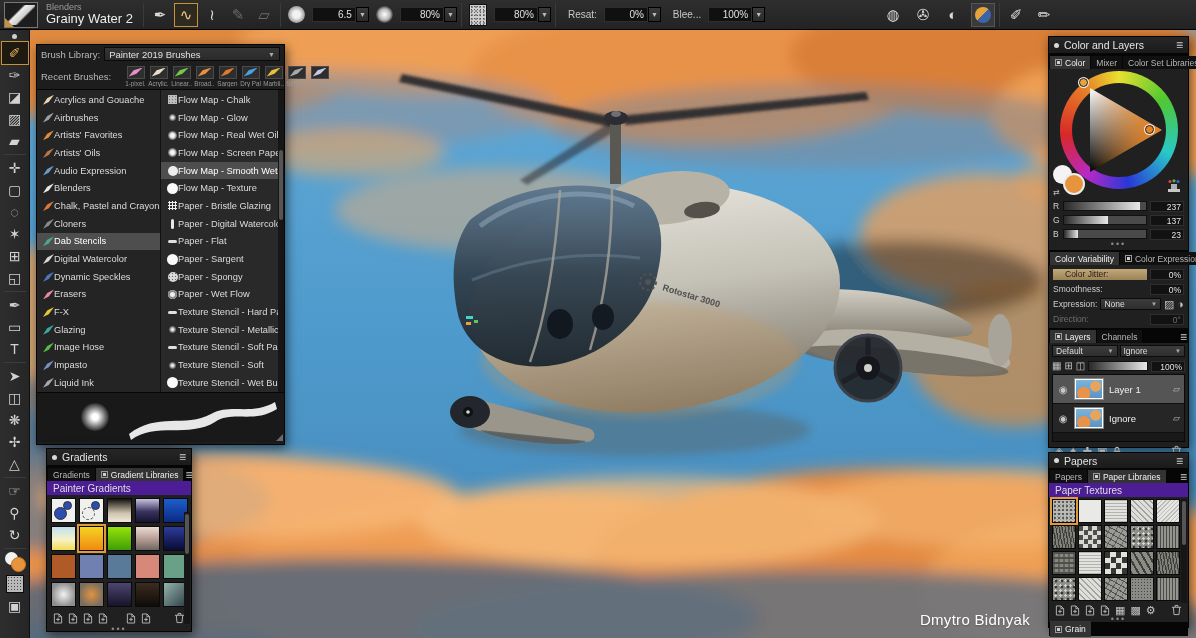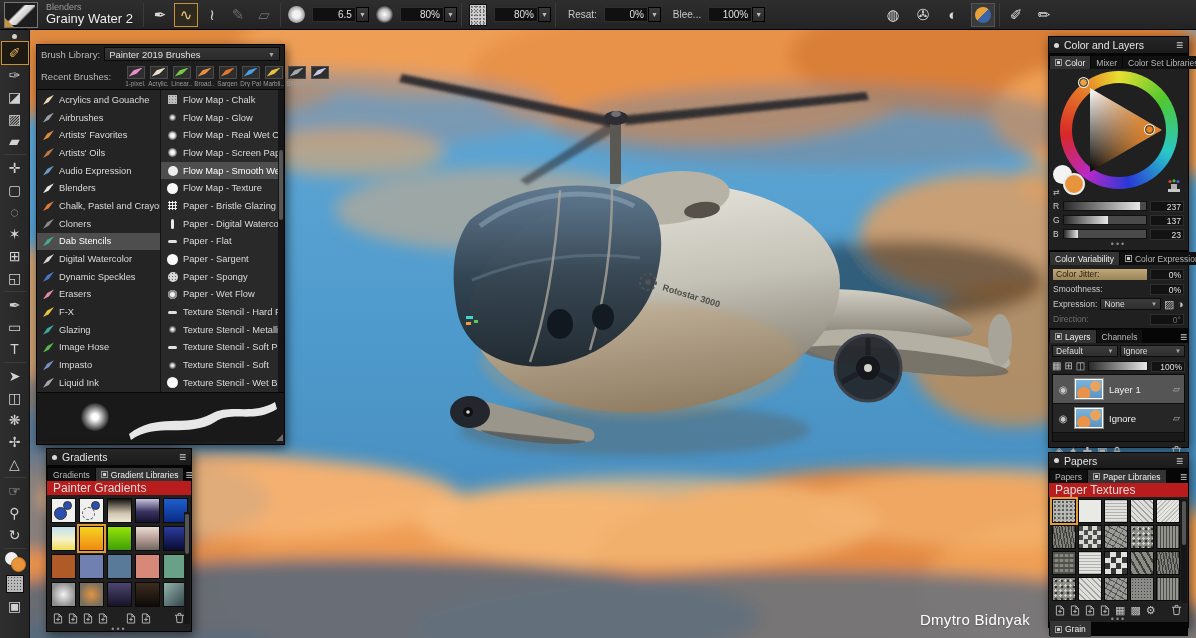--- a/index.html
+++ b/index.html
@@ -65,21 +65,21 @@
   .bl-dd{flex:1;height:14px;background:linear-gradient(#353535,#2a2a2a);border:1px solid #0a0a0a;display:flex;align-items:center;padding:0 4px;font-size:9.5px;color:#e0e0e0;}
   .bl-dd .cv{margin-left:auto;font-size:7px;color:#aaa;}
   .bl-recent{height:26px;display:flex;align-items:center;padding:0 4px;gap:14px;}
   .rb-chip{width:21px;display:flex;flex-direction:column;align-items:center;gap:1px;}
   .rb-ico{width:18px;height:13px;border:1px solid #4a4a4a;background:#2e2e2e;position:relative;overflow:hidden;}
   .rb-ico i{position:absolute;inset:1px;clip-path:polygon(0 100%,35% 30%,100% 0,55% 70%);}
   .rb-lab{font-size:6.3px;color:#9a9a9a;max-width:21px;overflow:hidden;white-space:nowrap;}
   .bl-body{display:flex;height:303px;border-top:1px solid #060606;}
   .cat-col{width:124px;background:#242424;overflow:hidden;padding-top:1px;}
   .var-col{width:119px;background:#292929;border-left:1px solid #111;overflow:hidden;padding-top:1px;}
-  .cat-item,.var-item{height:17.7px;display:flex;align-items:center;gap:5px;padding:0 3px 0 6px;font-size:9.3px;color:#dcdcdc;white-space:nowrap;}
+  .cat-item,.var-item{height:17.7px;display:flex;align-items:center;padding:0 3px 0 6px;font-size:9.3px;color:#dcdcdc;white-space:nowrap;}
   .cat-item.sel,.var-item.sel{background:#4e4e4e;color:#fff;}
   .cat-ico{width:11px;height:10px;flex:none;clip-path:polygon(0 100%,38% 35%,100% 0,52% 72%);}
   .dabico{width:11px;height:11px;flex:none;display:grid;place-items:center;}
   .dabico i{display:block;}
   .d-soft i{width:7px;height:7px;border-radius:50%;background:radial-gradient(circle,#fff 10%,rgba(255,255,255,.15) 75%);}
   .d-mid i{width:9px;height:9px;border-radius:50%;background:radial-gradient(circle,#f4f4f4 30%,rgba(255,255,255,.1) 80%);}
   .d-solid i{width:10px;height:10px;border-radius:50%;background:#ededed;}
   .d-big i{width:11px;height:11px;border-radius:50%;background:#fafafa;}
   .d-square i{width:9px;height:9px;background:#bdbdbd;background-image:radial-gradient(#777 1px,transparent 1px);background-size:3px 3px;}
   .d-speck i{width:9px;height:9px;background:radial-gradient(#eee 1px,transparent 1.4px);background-size:3px 3px;}
@@ -89,21 +89,21 @@
   .d-tex i{width:10px;height:10px;border-radius:50%;background:#d8d8d8;background-image:radial-gradient(#666 1px,transparent 1px);background-size:3px 3px;}
   .scrollcol{width:6px;background:#161616;position:relative;}
   .sthumb{position:absolute;left:1px;width:4px;background:#555;border-radius:2px;}
   .bl-preview{height:50px;background:#191919;border-top:1px solid #060606;position:relative;}
   .pv-dab{position:absolute;left:44px;top:10px;width:28px;height:28px;border-radius:50%;background:radial-gradient(circle,#fff 15%,rgba(255,255,255,.25) 60%,transparent 75%);}
   .pv-stroke{position:absolute;left:86px;top:3px;}
   .rsz{position:absolute;right:1px;bottom:1px;border-right:7px solid #6a6a6a;border-top:7px solid transparent;}
 
   
   .grad-panel{left:46px;top:448px;width:146px;height:184px;background:#202020;}
-  .grp-lab{height:14px;display:flex;align-items:center;padding:0 6px;font-size:12px;color:#dedede;background:#b91c1c;}
+  .grp-lab{height:14px;display:flex;align-items:center;padding:0 6px;font-size:10px;color:#dedede;background:#4c1d95;}
   .grad-grid{display:grid;grid-template-columns:repeat(5,25px);gap:3px;padding:3px 8px 3px 4px;position:relative;}
   .gsw{width:25px;height:25px;border:1px solid #0a0a0a;}
   .gsw.sel{outline:2px solid #e09a3a;}
   .g-icon{background:#f0f0ee;position:relative;}
   .g-icon .gi-a{position:absolute;left:2px;top:8px;width:13px;height:13px;border-radius:50%;background:#2a4fb0;border:1px solid #333;}
   .g-icon .gi-b{position:absolute;right:3px;top:2px;width:9px;height:9px;border-radius:50%;background:#2a4fb0;border:1px solid #333;}
   .g-icon.alt .gi-a{background:#eee;border:1px dashed #555;}
   .panel-iconrow{display:flex;align-items:center;gap:5px;padding:2px 6px;height:16px;}
   .pic{font-size:11px;color:#c2c2c2;line-height:1;display:grid;place-items:center;}
   .pic svg{display:block;}
@@ -126,21 +126,21 @@
   .rgbrows{padding:3px 4px 1px 4px;display:flex;flex-direction:column;gap:2px;}
   .rgbrow{display:flex;align-items:center;gap:3px;height:12px;}
   .rgbrow .lb{width:7px;font-size:8.5px;color:#d0d0d0;}
   .track{flex:1;height:10px;background:#4a4a4a;border:1px solid #111;position:relative;}
   .track .fill{position:absolute;left:0;top:0;bottom:0;background:linear-gradient(90deg,#2a2a2a,#e8e8e8);}
   .valbox{width:34px;height:11px;background:#121212;border:1px solid #2e2e2e;color:#e4e4e4;font-size:8.5px;text-align:right;padding:0 2px;}
   .cv-tabs{margin-top:2px;}
   .fieldrows{padding:3px 4px;display:flex;flex-direction:column;gap:3px;}
   .frow{display:flex;align-items:center;gap:3px;height:12px;font-size:8.5px;color:#cccccc;}
   .frow .flex{flex:1;}
-  .jitterchip{flex:1;height:11px;background:linear-gradient(#c2a878,#9a8458);color:#241c10;display:flex;align-items:center;padding:0 3px;font-size:8.5px;}
+  .jitterchip{flex:1;height:11px;background:linear-gradient(#c2a878,#9a8458);color:#241c10;display:flex;align-items:center;padding:0 12px;font-size:8.5px;}
   .ddl{height:12px;background:linear-gradient(#3c3c3c,#2e2e2e);border:1px solid #0c0c0c;display:flex;align-items:center;gap:3px;padding:0 3px;color:#dedede;font-size:8.5px;}
   .ddl .cv{font-size:6px;color:#aaa;margin-left:auto;}
   .dim2{color:#6e6e6e;}
   .lay-dd{display:flex;gap:2px;padding:2px 3px;}
   .lay-dd .ddl{flex:1;justify-content:flex-end;}
   .lay-ctl{display:flex;align-items:center;gap:3px;padding:1px 3px;height:14px;}
   .lay-ctl .pic{font-size:10px;}
   .laylist{margin:1px 3px;background:#191919;border:1px solid #0a0a0a;height:68px;overflow:hidden;}
   .layrow{height:29px;display:flex;align-items:center;gap:5px;padding:0 4px;border-bottom:1px solid #101010;background:#262626;}
   .layrow.sel{background:#555;}

